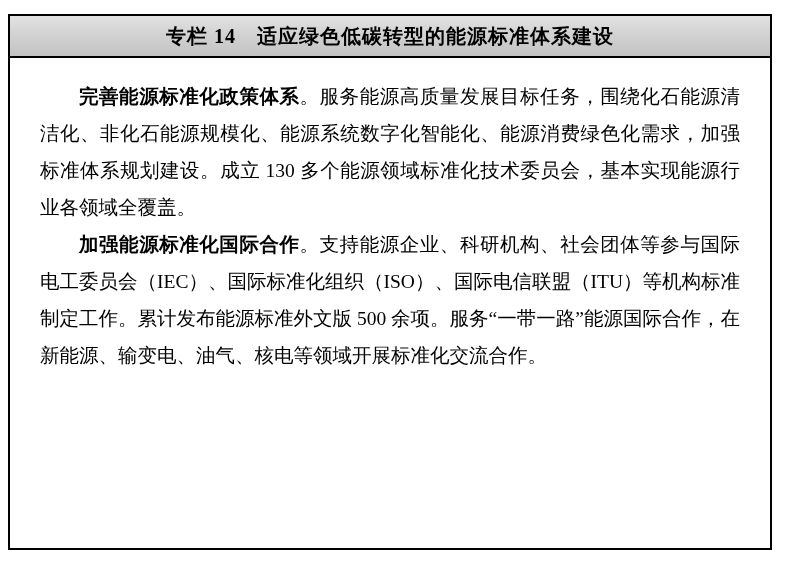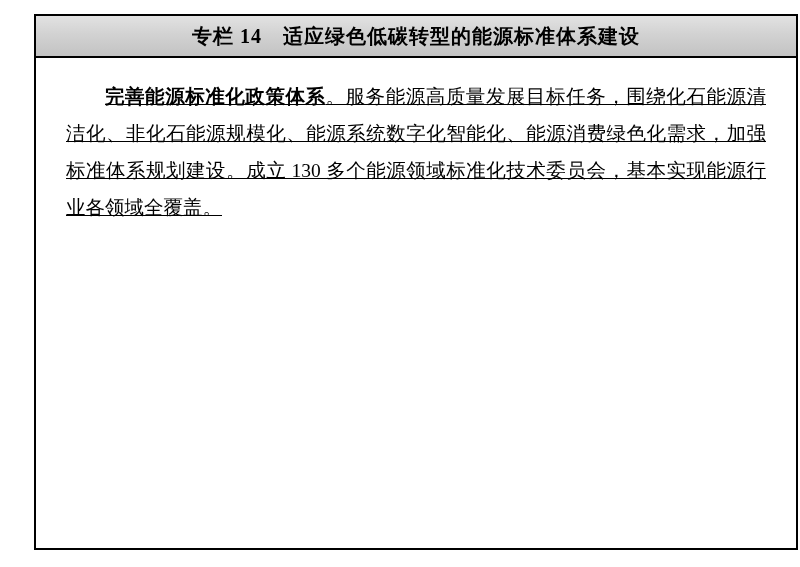--- a/index.html
+++ b/index.html
@@ -15,21 +15,21 @@
   }
   .page {
     position: relative;
     width: 800px;
     height: 567px;
     background: #ffffff;
     box-sizing: border-box;
   }
   .box {
     position: absolute;
-    left: 34px;
+    left: 8px;
     top: 14px;
     width: 764px;
     height: 536px;
     border: 2px solid #000000;
     box-sizing: border-box;
     background: #ffffff;
     display: flex;
     flex-direction: column;
   }
   .box-header {
@@ -49,21 +49,20 @@
     font-weight: bold;
     letter-spacing: 1px;
     color: #000000;
     white-space: pre;
     line-height: 1;
   }
   .box-body {
     flex: 1 1 auto;
     padding: 20px 30px 10px 30px;
     box-sizing: border-box;
-    text-decoration: underline;
   }
   .para {
     font-family: "Liberation Serif", "DejaVu Serif", serif;
     font-size: 19.5px;
     line-height: 37px;
     color: #000000;
     text-align: justify;
     text-justify: inter-ideograph;
     margin: 0 0 0 0;
     text-indent: 2em;
@@ -89,16 +88,19 @@
       <div class="box-title">专栏 14　适应绿色低碳转型的能源标准体系建设</div>
     </div>
 
     <div class="box-body">
 
       <p class="para">
         <span class="run lead">完善能源标准化政策体系</span><span class="run">。服务能源高质量发展目标任务，围绕化石能源清洁化、非化石能源规模化、能源系统数字化智能化、能源消费绿色化需求，加强标准体系规划建设。成立 130 多个能源领域标准化技术委员会，基本实现能源行业各领域全覆盖。</span>
       </p>
 
 
+      <p class="para">
+        <span class="run lead">加强能源标准化国际合作</span><span class="run">。支持能源企业、科研机构、社会团体等参与国际电工委员会（IEC）、国际标准化组织（ISO）、国际电信联盟（ITU）等机构标准制定工作。累计发布能源标准外文版 500 余项。服务“一带一路”能源国际合作，在新能源、输变电、油气、核电等领域开展标准化交流合作。</span>
+      </p>
 
     </div>
   </div>
 </div>
 
 </body></html>

